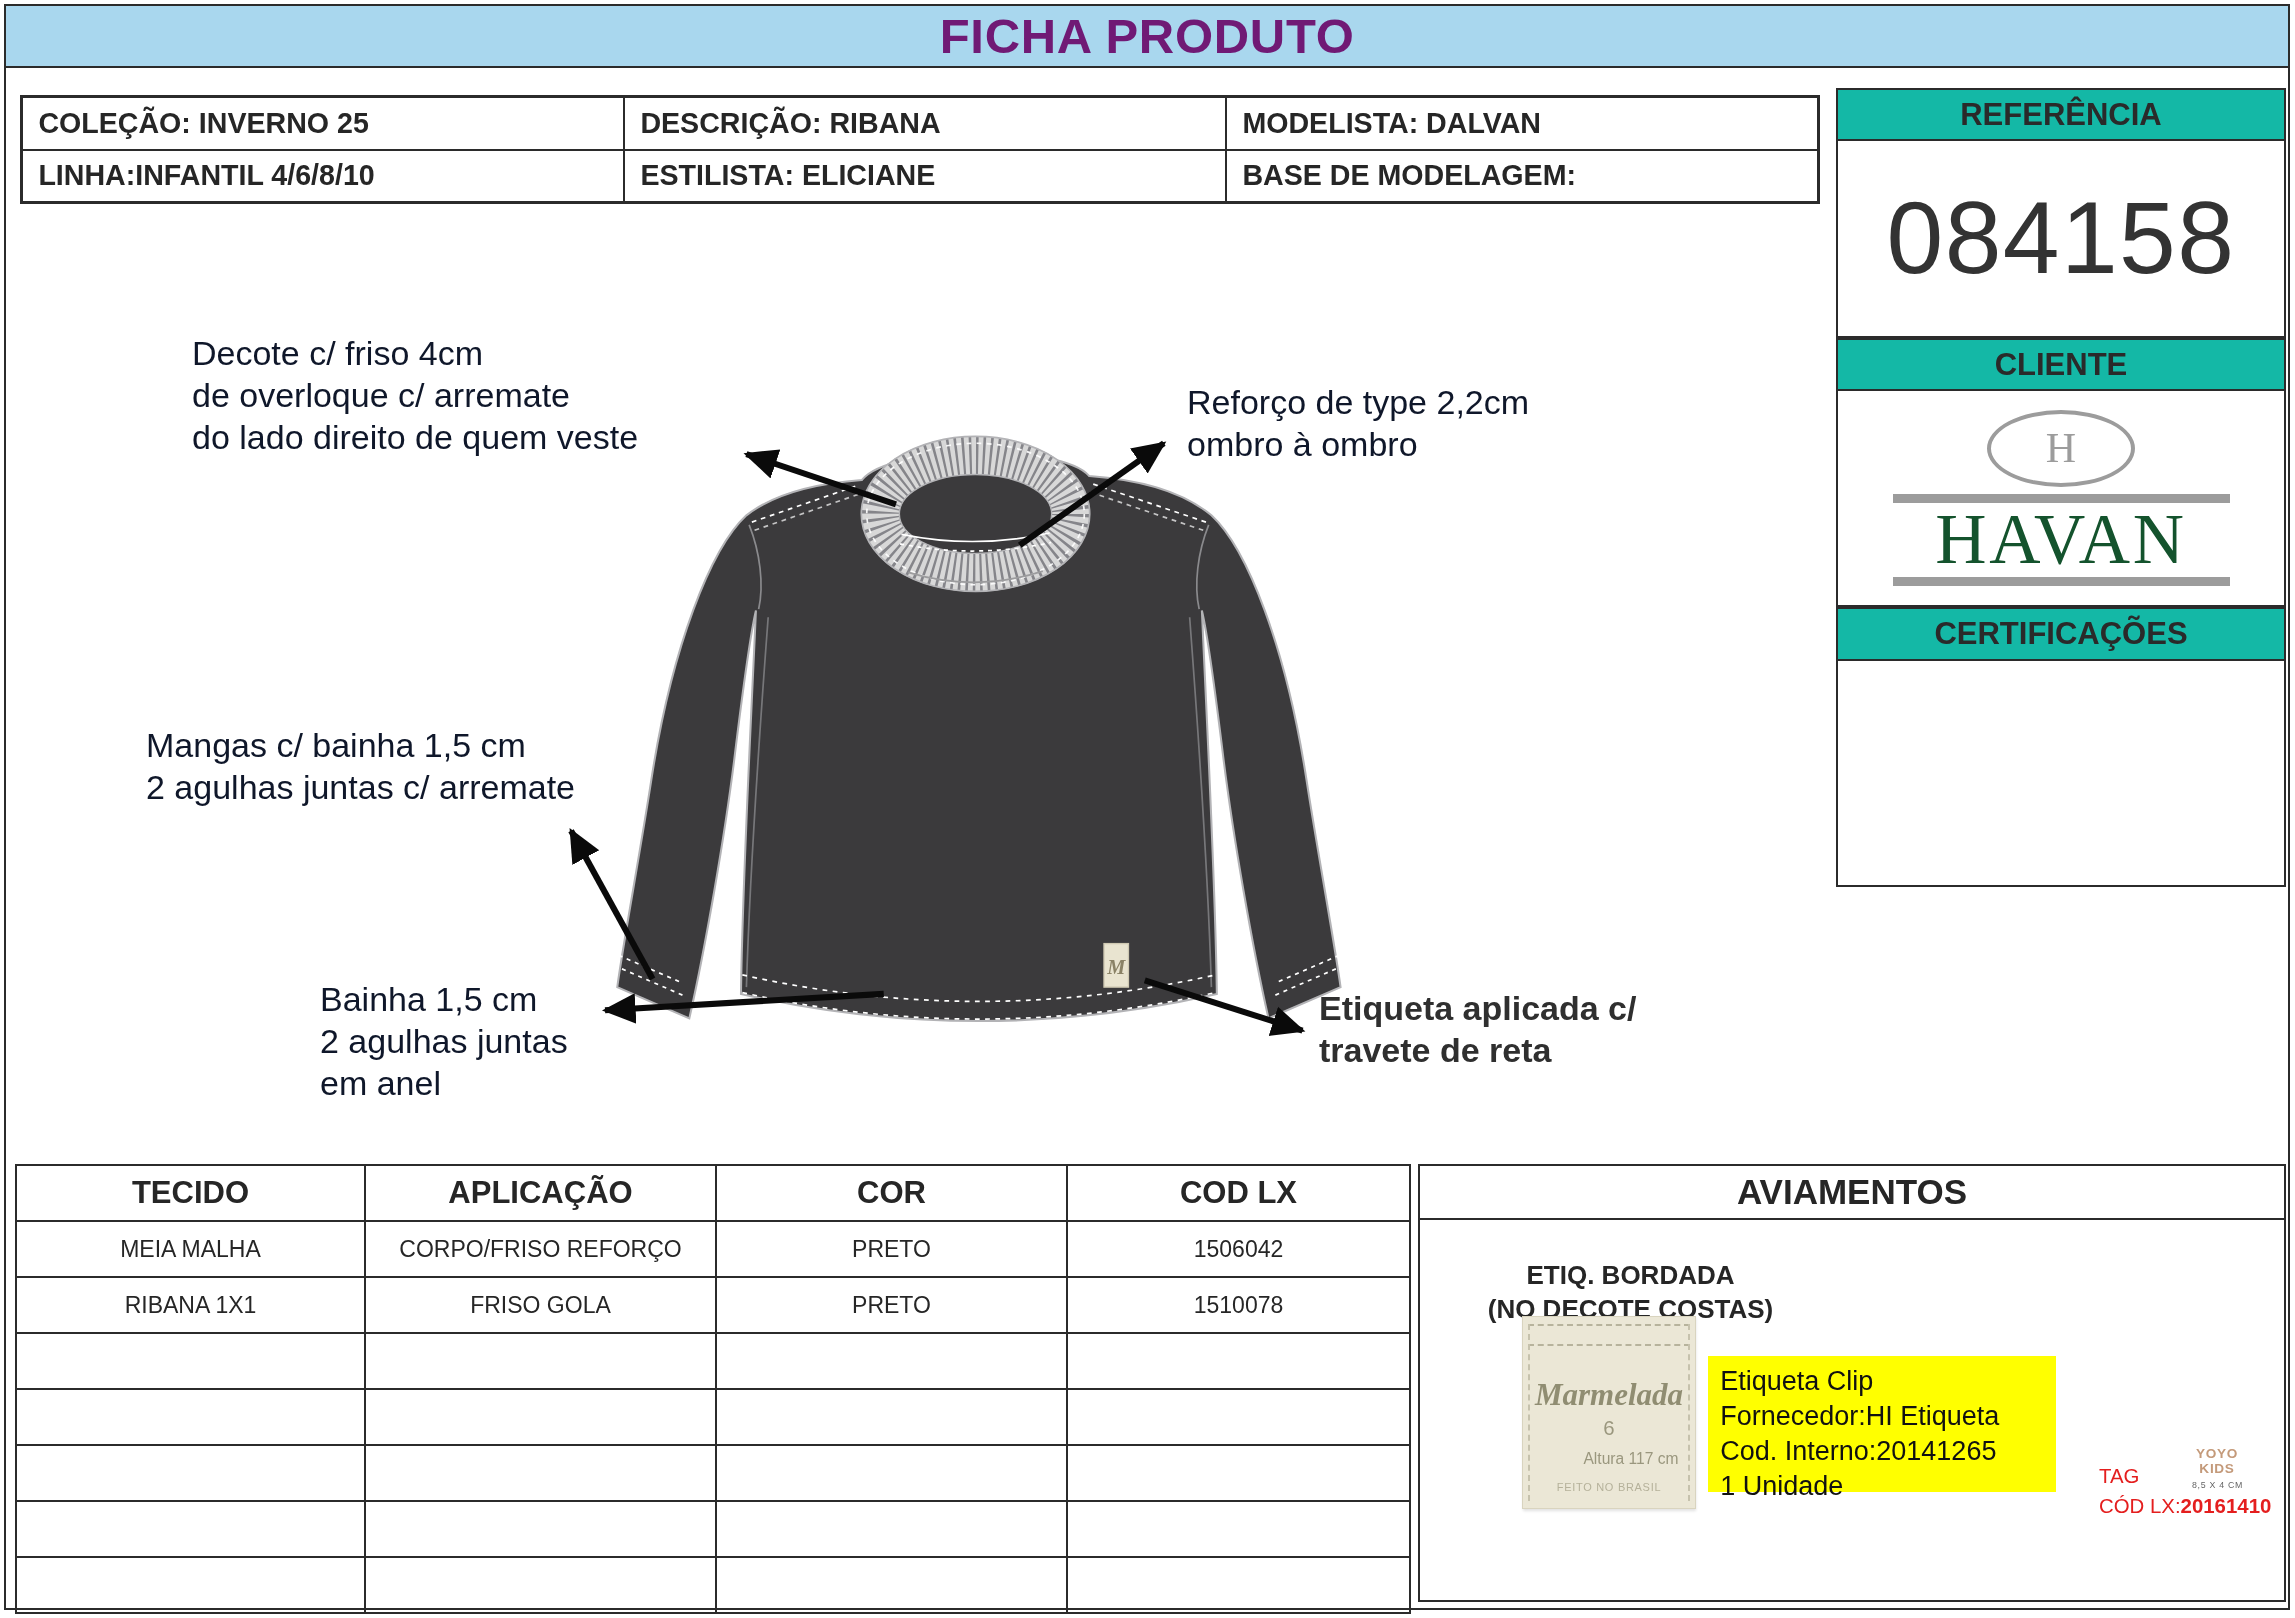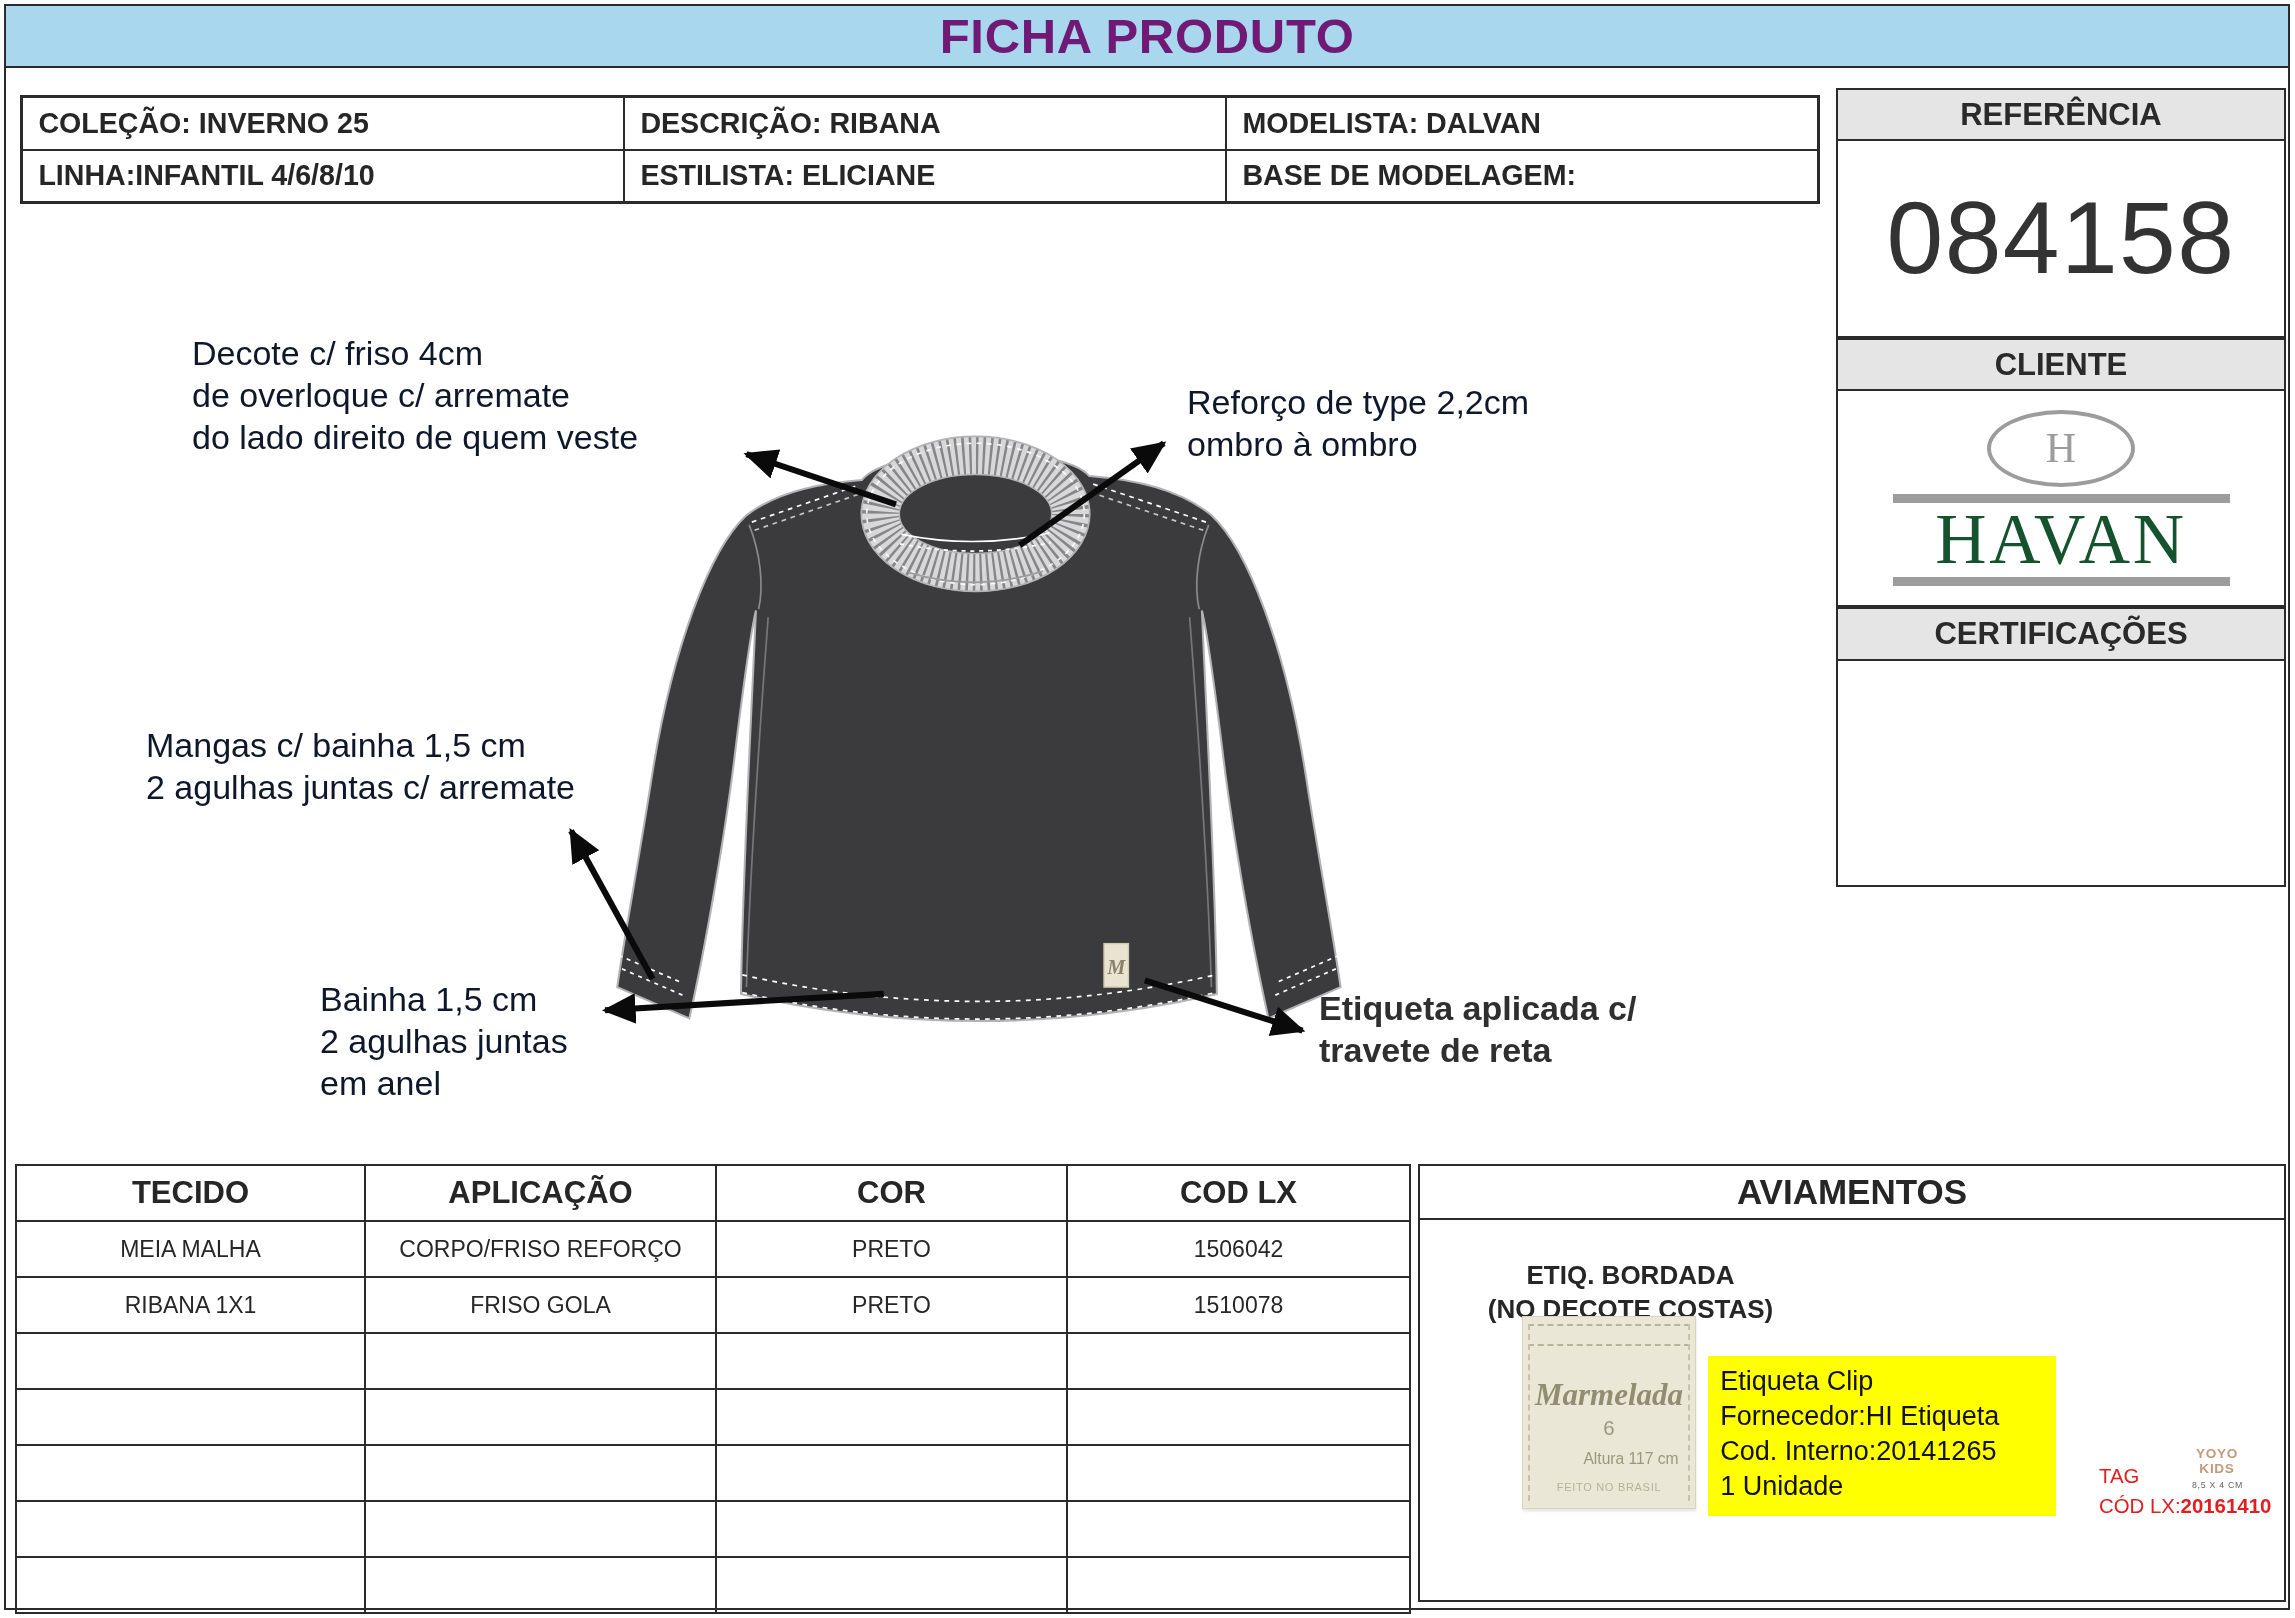--- a/index.html
+++ b/index.html
@@ -8,21 +8,21 @@
   
   .titlebar{position:absolute;left:4.1px;top:4.1px;width:2282px;height:60px;border:2.7px solid #2b2b2b;background:#a9d7ee;
     display:flex;align-items:center;justify-content:center;font-size:49px;font-weight:bold;letter-spacing:0.7px;color:#701a75;}
   
   .info{position:absolute;left:20.4px;top:95px;width:1800px;height:109px;border:2px solid #2b2b2b;box-sizing:border-box;
     display:grid;grid-template-columns:602px 602px 1fr;grid-template-rows:1fr 1fr;}
   .info .cell{border:1.4px solid #2b2b2b;display:flex;align-items:center;padding-left:15px;
     font-size:28.6px;font-weight:bold;white-space:nowrap;box-sizing:border-box;}
   
   .side{position:absolute;left:1836px;top:88px;width:450px;box-sizing:border-box;}
-  .band{background:#e5e5e5;border:2px solid #2b2b2b;box-sizing:border-box;display:flex;align-items:center;justify-content:center;
+  .band{background:#14b8a6;border:2px solid #2b2b2b;box-sizing:border-box;display:flex;align-items:center;justify-content:center;
     font-weight:bold;font-size:31px;color:#2a2a2a;}
   .side .box{border:2px solid #2b2b2b;border-top:none;box-sizing:border-box;background:#fff;}
   .refnum{display:flex;align-items:center;justify-content:center;font-size:102px;color:#333;letter-spacing:1.4px;}
   .logo-wrap{display:flex;flex-direction:column;align-items:center;justify-content:center;color:#9c9c9c;}
   .logo-ellipse{width:140px;height:69px;border:4.8px solid #9c9c9c;border-radius:50%;display:flex;align-items:center;justify-content:center;
     font-family:"Liberation Serif",serif;font-size:42px;color:#9c9c9c;}
   .logo-bar{width:337px;height:9.5px;background:#9c9c9c;}
   .logo-text{font-family:"Liberation Serif",serif;font-size:71px;color:#14532d;letter-spacing:2.7px;line-height:71px;margin:1.4px 0;}
   
   .ann{position:absolute;font-size:34px;line-height:42px;color:#0f172a;white-space:nowrap;}
@@ -42,21 +42,21 @@
     box-sizing:border-box;text-align:center;box-shadow:1.4px 2px 2.7px rgba(0,0,0,0.12);}
   .brand-label .stitch{position:absolute;left:5.4px;right:5.4px;border-top:2px dashed #b7b39c;}
   .brand-label .stitch.s1{top:6.8px;}
   .brand-label .stitch.s2{top:27px;}
   .brand-label .stitch.sl{top:6.8px;bottom:6.8px;left:5.4px;right:auto;border-top:none;border-left:2px dashed #c6c2ad;}
   .brand-label .stitch.sr{top:6.8px;bottom:6.8px;right:5.4px;left:auto;border-top:none;border-left:2px dashed #c6c2ad;}
   .brand-name{margin-top:60px;font-family:"Liberation Serif",serif;font-style:italic;font-weight:bold;font-size:31px;color:#908d72;text-align:center;}
   .brand-size{margin-top:4.1px;font-size:20.4px;color:#9a977e;}
   .brand-height{margin-top:9.5px;font-size:15.6px;color:#9a977e;padding-left:44px;}
   .brand-origin{margin-top:13.6px;font-size:11px;color:#b5b19a;letter-spacing:0.7px;}
-  .clip-box{position:absolute;left:288px;top:190px;width:348px;height:160px;background:#ffff00;box-sizing:border-box;
+  .clip-box{position:absolute;left:288px;top:190px;width:348px;height:136px;background:#ffff00;box-sizing:border-box;
     padding:8.2px 0 0 12.2px;font-size:27px;line-height:35px;color:#111;}
   .tag-code{position:absolute;left:679px;top:295px;font-size:20.4px;line-height:30px;color:#e41e1e;white-space:nowrap;}
   .tag-code b{font-weight:bold;}
   .yoyo{position:absolute;left:775px;top:280px;width:44px;text-align:center;font-size:13.6px;line-height:15px;font-weight:bold;
     color:#c49a7a;letter-spacing:0.7px;}
   .tag-dim{position:absolute;left:760px;top:314px;width:75px;text-align:center;font-size:8.8px;color:#666;letter-spacing:0.7px;}
   svg.overlay{position:absolute;left:0;top:0;}
 </style>
 </head>
 <body>

